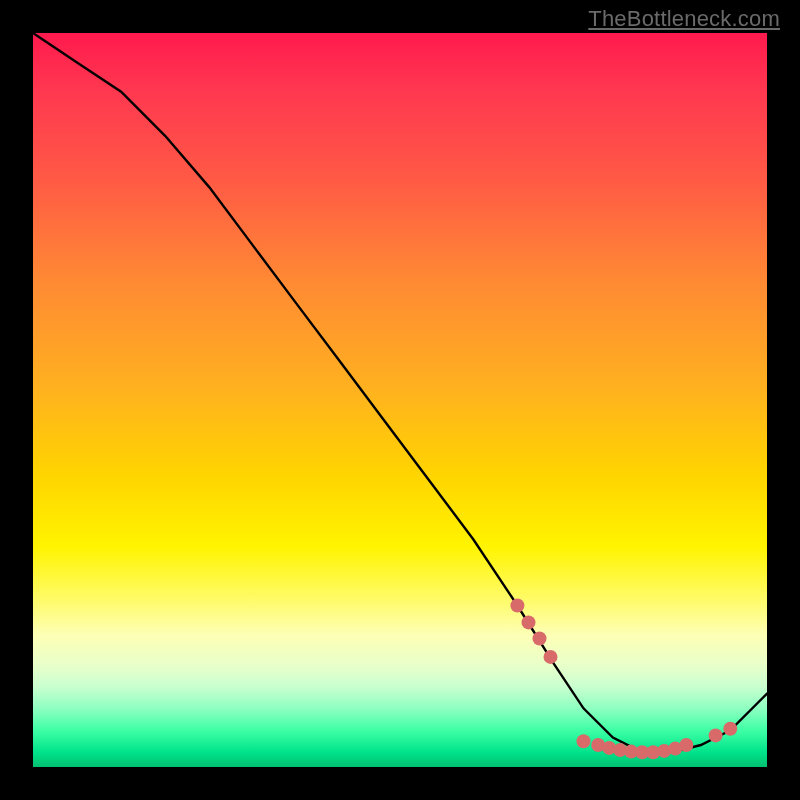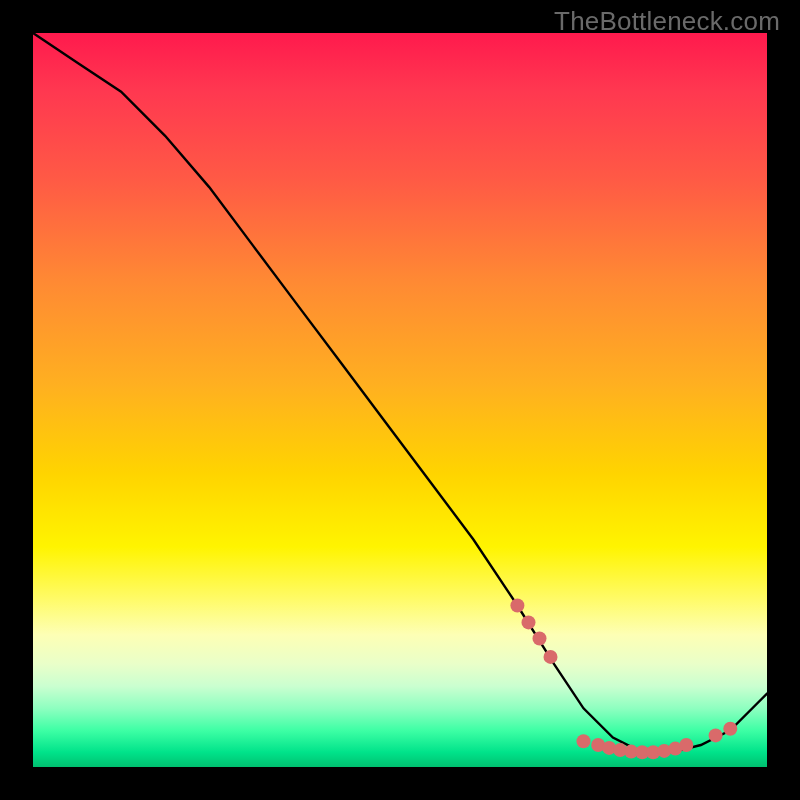--- a/index.html
+++ b/index.html
@@ -49,23 +49,24 @@
     top: 0;
     width: 734px;
     height: 734px;
     overflow: visible;
   }
   .watermark {
     position: absolute;
     top: 6px;
     right: 20px;
     color: #6a6a6a;
-    font-size: 26px;
+    font-size: 22px;
     letter-spacing: 0.2px;
     user-select: none;
+    text-decoration: underline;
   }
 </style>
 </head>
 <body>
 
 <div class="frame">
   <div class="watermark">TheBottleneck.com</div>
 
   <div class="plot">
     <svg class="curve" viewBox="0 0 734 734" preserveAspectRatio="none">

